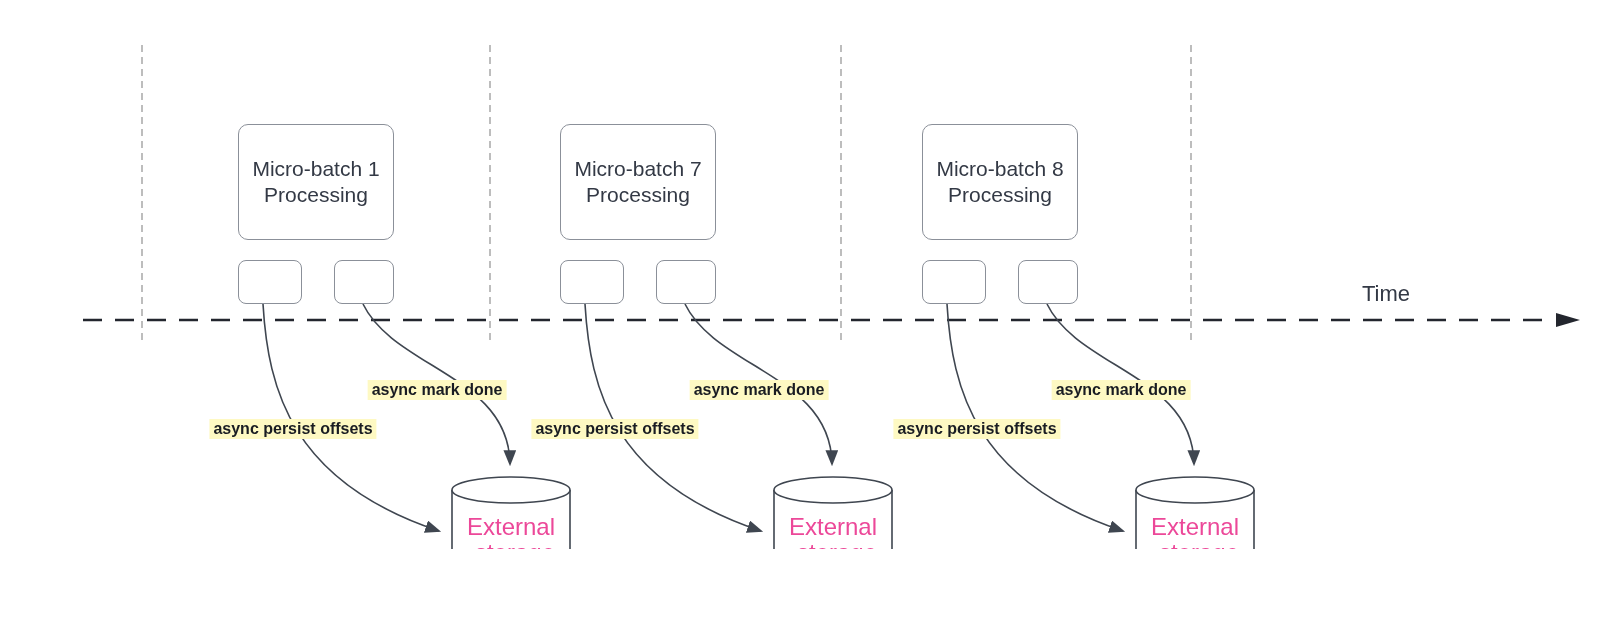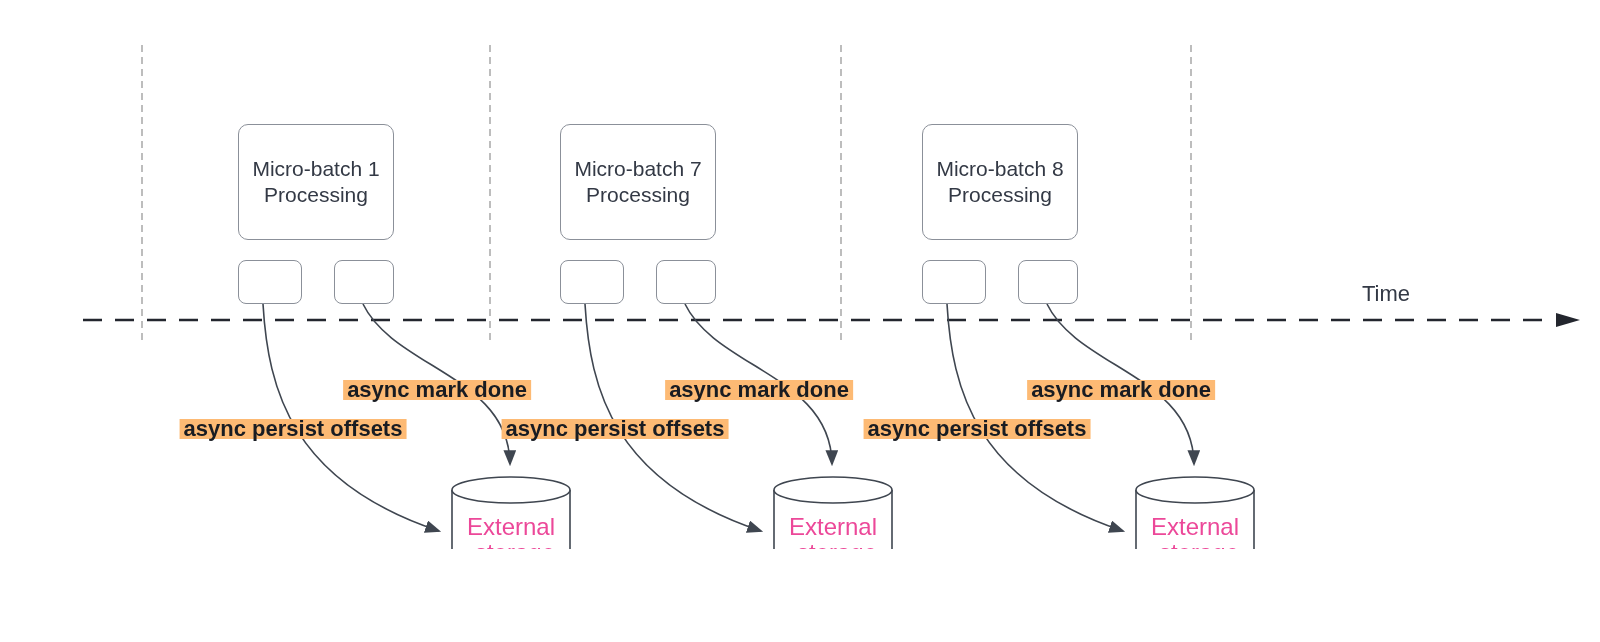--- a/index.html
+++ b/index.html
@@ -47,25 +47,25 @@
     border: 1px solid #8b9099;
     border-radius: 8px;
     background: #ffffff;
     box-sizing: border-box;
   }
   .task-rect.left  { left: 238px; width: 64px; }
   .task-rect.right { left: 334px; width: 60px; }
   .arrow-label {
     position: absolute;
     transform: translateX(-50%);
-    font-size: 22px;
+    font-size: 16px;
     font-weight: bold;
     line-height: 18px;
     color: #191c22;
-    background: #fdba74;
+    background: #fef9c3;
     padding: 1px 4px;
     white-space: nowrap;
   }
   .arrow-label.persist { left: 293px; top: 419px; text-align: right; }
   .arrow-label.done    { left: 437px; top: 380px; }
   .storage-label {
     position: absolute;
     left: 511px; top: 514px;
     transform: translateX(-50%);
     font-size: 24px;

